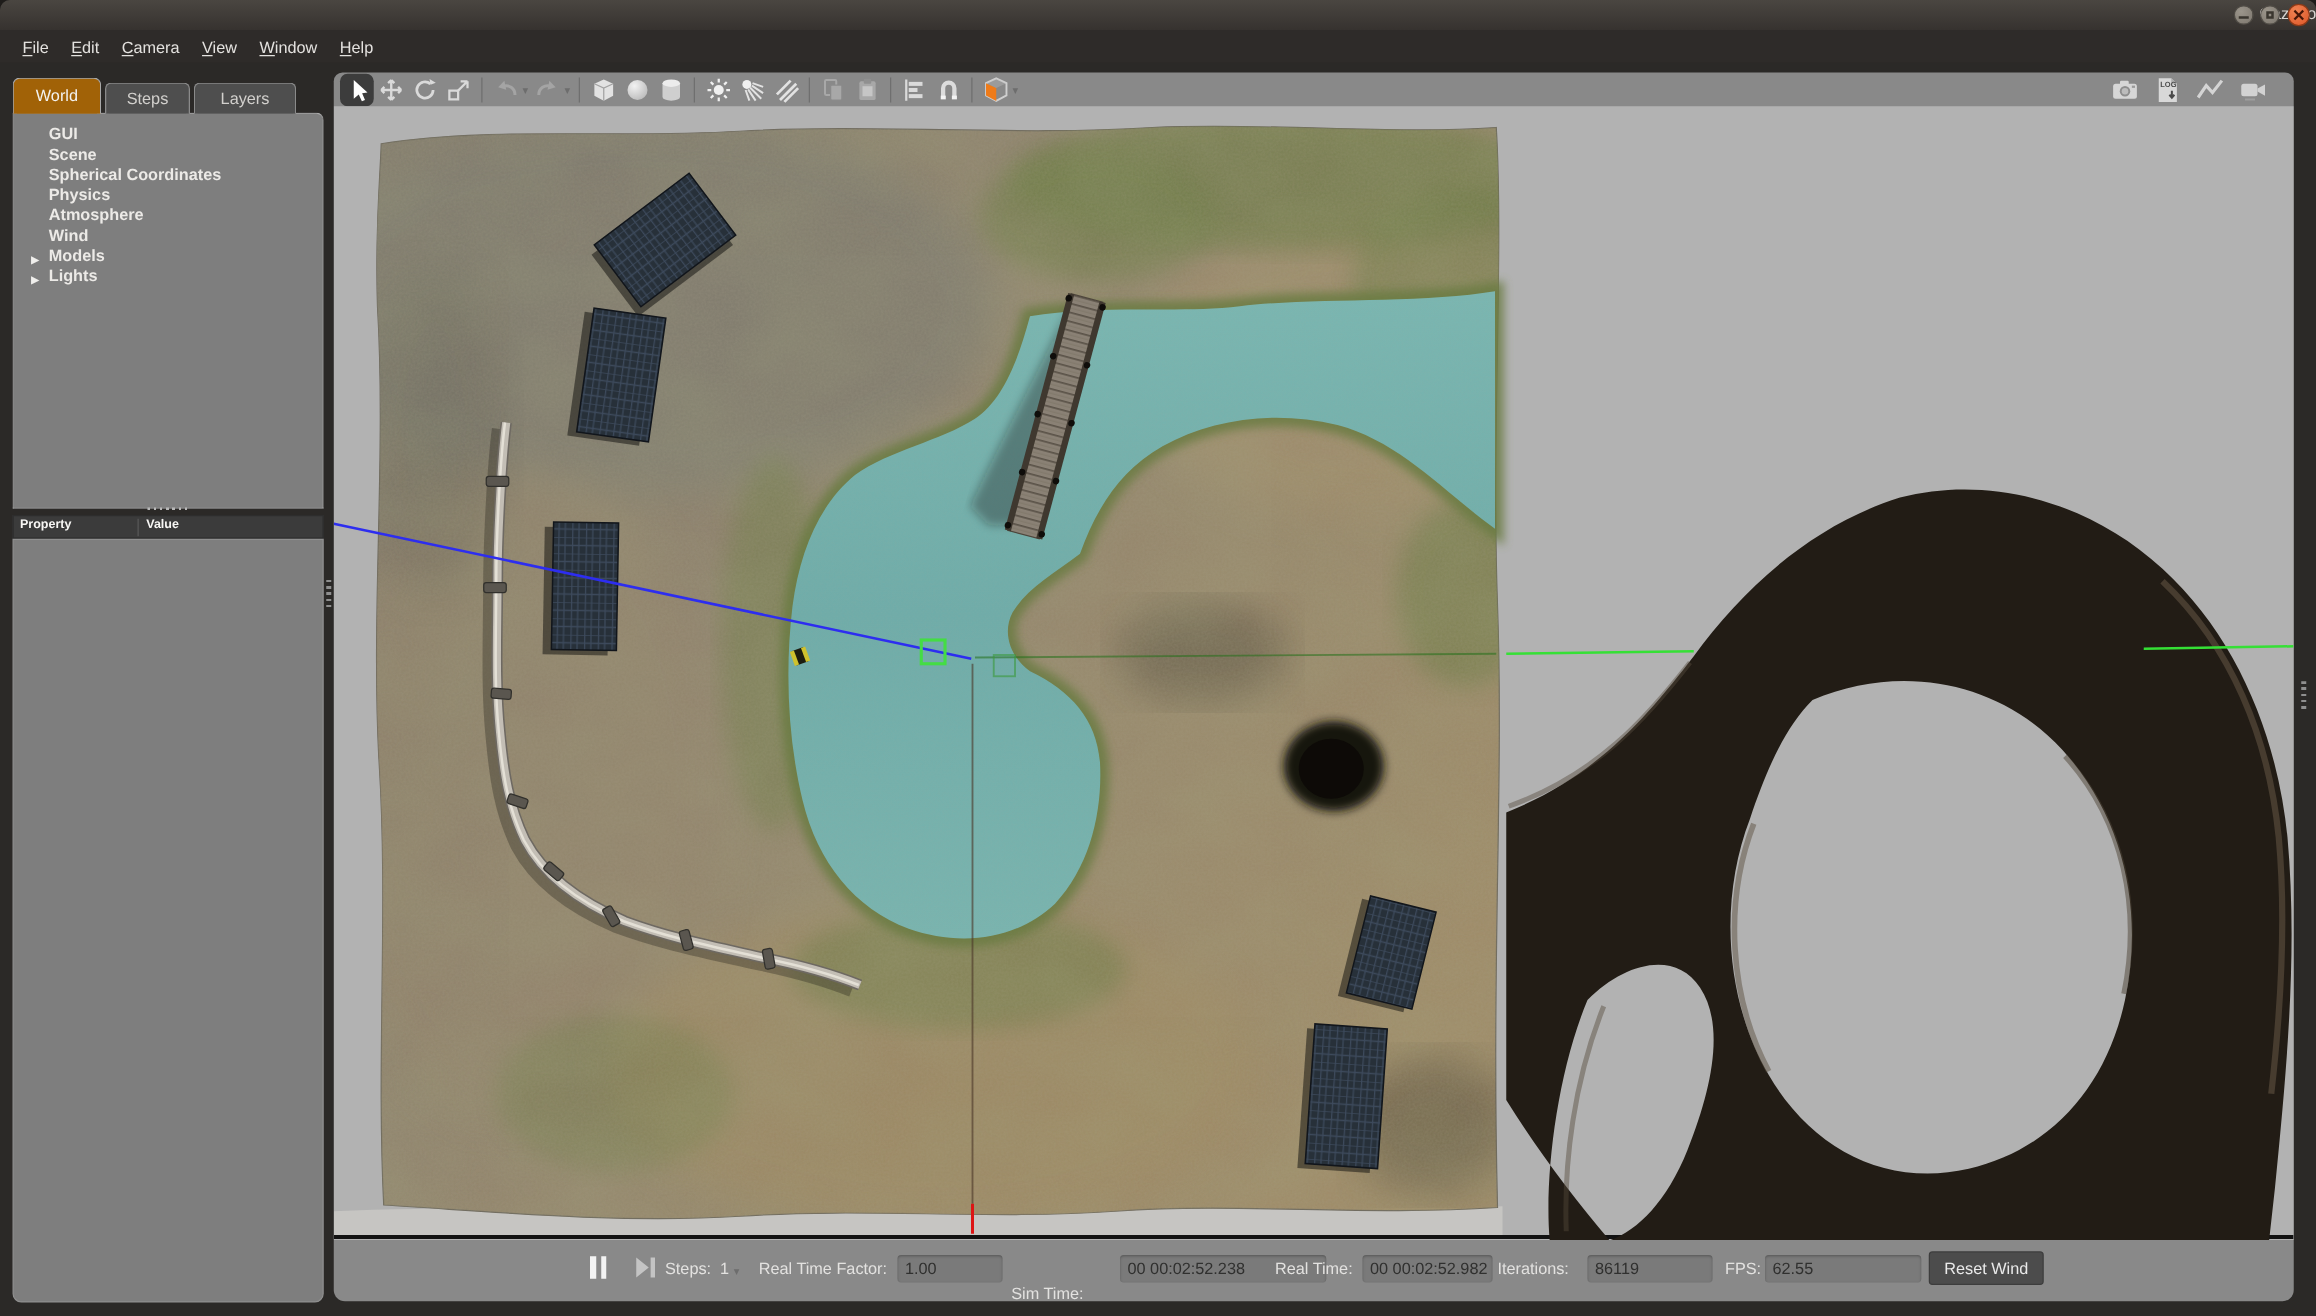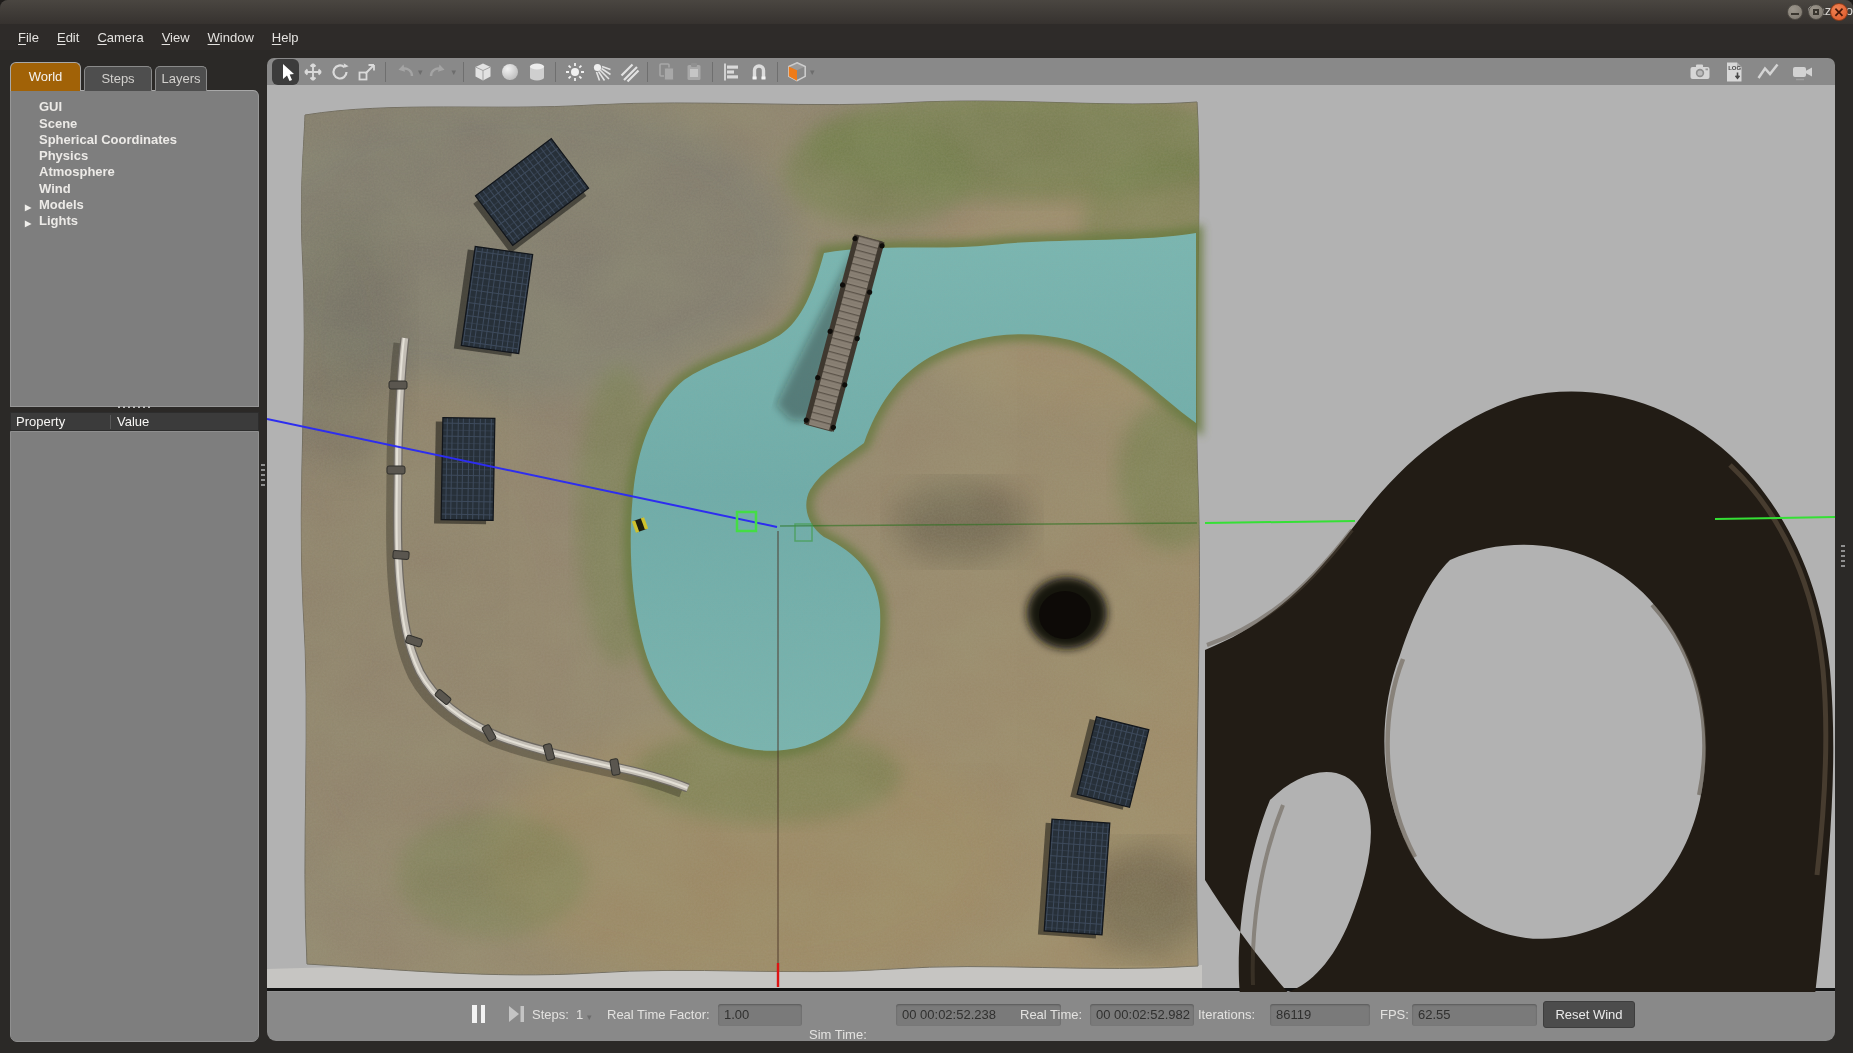--- a/index.html
+++ b/index.html
@@ -25,37 +25,37 @@
   .menu-item { color:#e4e2df; font-size:13px; padding:4px 10px 4px 8px; cursor:default; }
   .menu-item .mn { text-decoration:underline; text-underline-offset:2px; }
 
   
   .tab { position:absolute; text-align:center; font-size:13px; cursor:default; }
   .tab.active { left:10px; top:62px; width:71px; height:29px; line-height:28px; background:#a16207;
     border:1px solid #a8a8a8; border-bottom:none; border-radius:6px 6px 0 0; color:#f4f3f1; z-index:3; }
   .tab.inactive { top:66px; height:25px; line-height:24px; background:#4e4e4e; border:1px solid #8a8a8a;
     border-bottom:none; border-radius:5px 5px 0 0; color:#d2d0cd; z-index:2; }
   .tab.t1 { left:84px; width:68px; }
-  .tab.t2 { left:155px; width:52px;text-align:center; }
+  .tab.t2 { left:155px; width:82px;text-align:center; }
 
   .tree-panel { position:absolute; left:10px; top:90px; width:249px; height:317px; background:#7e7e7e;
     border:1px solid #979797; border-top-color:#a8a8a8; border-radius:0 6px 0 0; padding-top:7px; overflow:hidden; }
   .tree-row { height:16.3px; display:flex; align-items:flex-end; font-size:13px; color:#eceae7; cursor:default;font-weight:bold; }
   .tree-row .indent { width:28px; }
   .tree-row .indent.with-arrow { width:14px; }
   .tarrow { width:14px; color:#f0efec; font-size:8px; line-height:1; }
   .tarrow::before { content:"\25B6"; }
 
   .hsplit-dots { position:absolute; left:118px; top:404px; width:34px; height:5px;
     background-image:repeating-linear-gradient(90deg,#b8b8b8 0 2px, transparent 2px 5px);
     background-size:100% 2px; background-position:0 2px; background-repeat:no-repeat; cursor:row-resize; }
 
   .prop-header { position:absolute; left:10px; top:412px; width:249px; height:19px; background:#3b3b3b;
     border:1px solid #2d2d2d; }
-  .prop-header .col { position:absolute; top:1px; font-size:13px; font-weight:normal; color:#f7f6f4; }
+  .prop-header .col { position:absolute; top:1px; font-size:10px; font-weight:bold; color:#f7f6f4; }
   .prop-header .c0 { left:5px; }
   .prop-header .c1 { left:106px; }
   .prop-header .divider { position:absolute; left:99px; top:2px; width:1px; height:14px; background:#585858; }
 
   .prop-body { position:absolute; left:10px; top:431px; width:249px; height:611px; background:#7e7e7e;
     border:1px solid #8f8f8f; border-radius:0 0 7px 7px; }
 
   .vsplit-dots { position:absolute; left:261px; top:464px; width:4px; height:24px;
     background-image:repeating-linear-gradient(#8f8f8f 0 2px, transparent 2px 5px); cursor:col-resize; }
   .vsplit-dots.right-edge { left:1841px; top:545px; }

